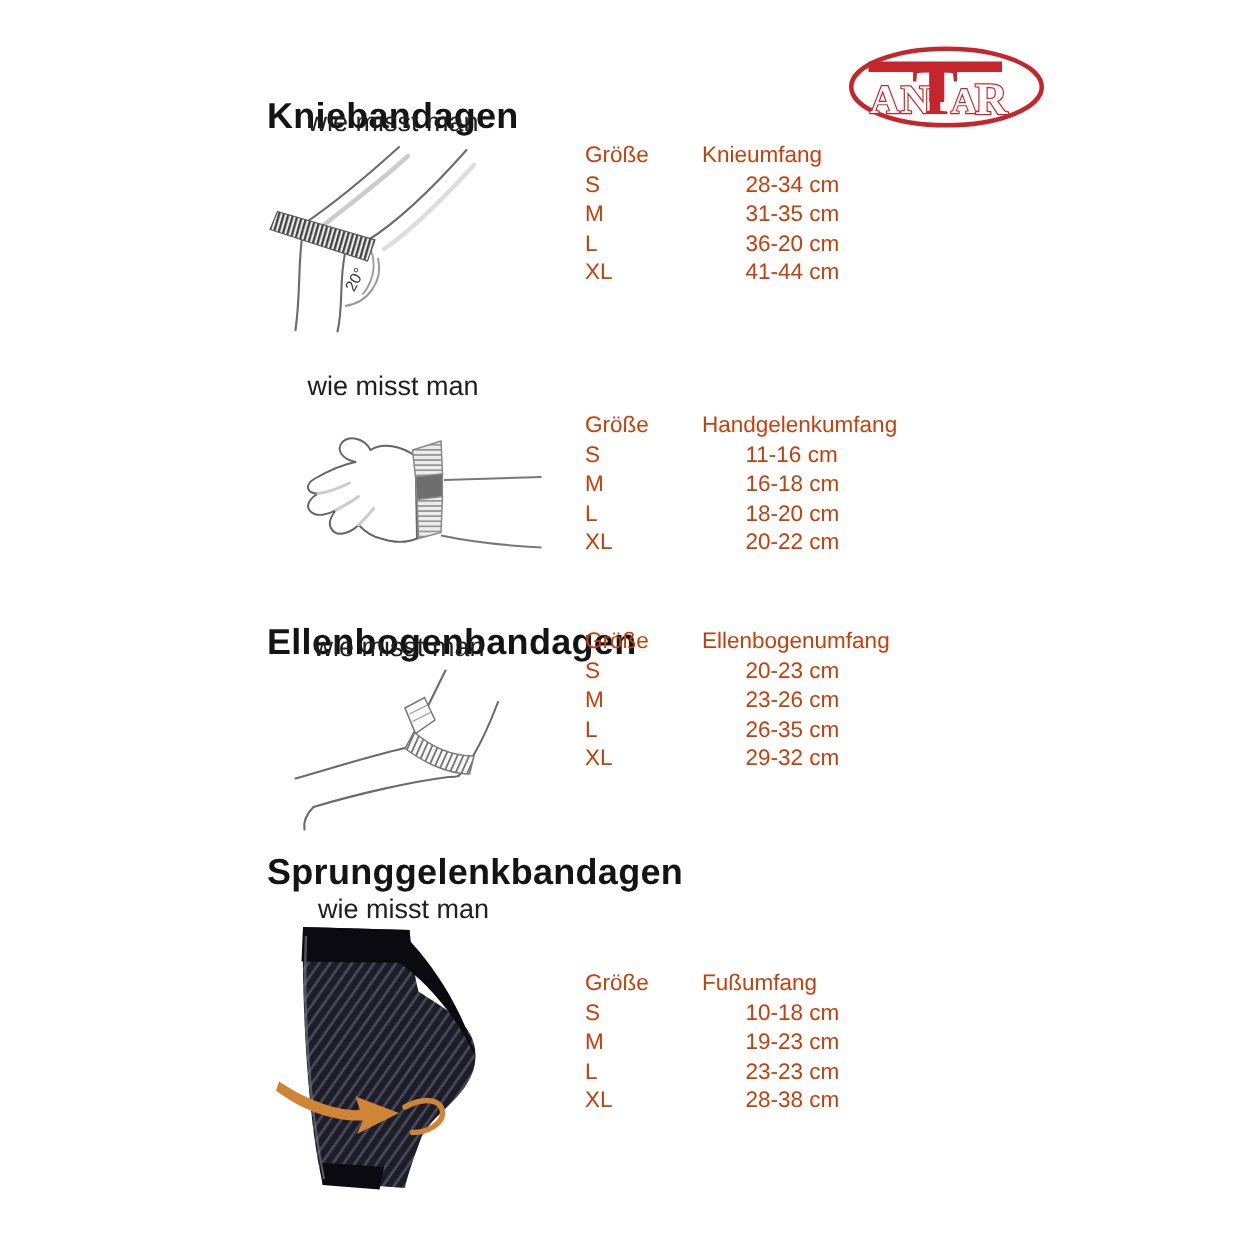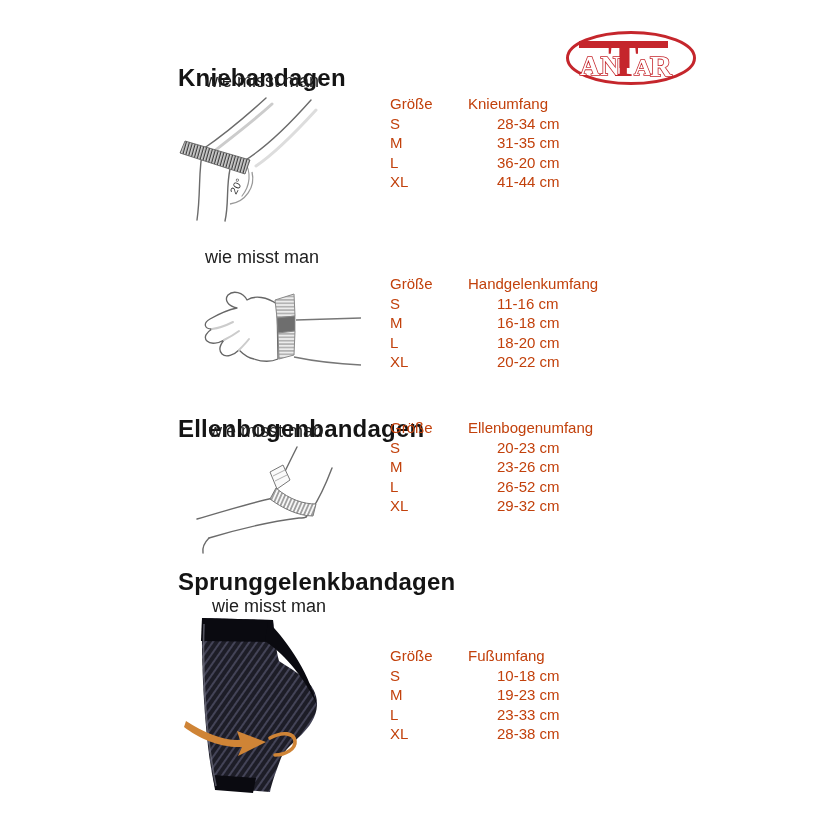--- a/index.html
+++ b/index.html
@@ -155,21 +155,21 @@
     <div class="tr">
       <span class="c1">S</span>
       <span class="c2 v">20-23 cm</span>
     </div>
     <div class="tr">
       <span class="c1">M</span>
       <span class="c2 v">23-26 cm</span>
     </div>
     <div class="tr">
       <span class="c1">L</span>
-      <span class="c2 v">26-52 cm</span>
+      <span class="c2 v">26-35 cm</span>
     </div>
     <div class="tr">
       <span class="c1">XL</span>
       <span class="c2 v">29-32 cm</span>
     </div>
   </div>
 
   <h2 class="title" style="top:548px">Sprunggelenkbandagen</h2>
   <div class="subtitle" style="left:212px;top:596px">wie misst man</div>
 
@@ -202,21 +202,21 @@
     <div class="tr">
       <span class="c1">S</span>
       <span class="c2 v">10-18 cm</span>
     </div>
     <div class="tr">
       <span class="c1">M</span>
       <span class="c2 v">19-23 cm</span>
     </div>
     <div class="tr">
       <span class="c1">L</span>
-      <span class="c2 v">23-33 cm</span>
+      <span class="c2 v">23-23 cm</span>
     </div>
     <div class="tr">
       <span class="c1">XL</span>
       <span class="c2 v">28-38 cm</span>
     </div>
   </div>
 
 </div>
 
 </body></html>

